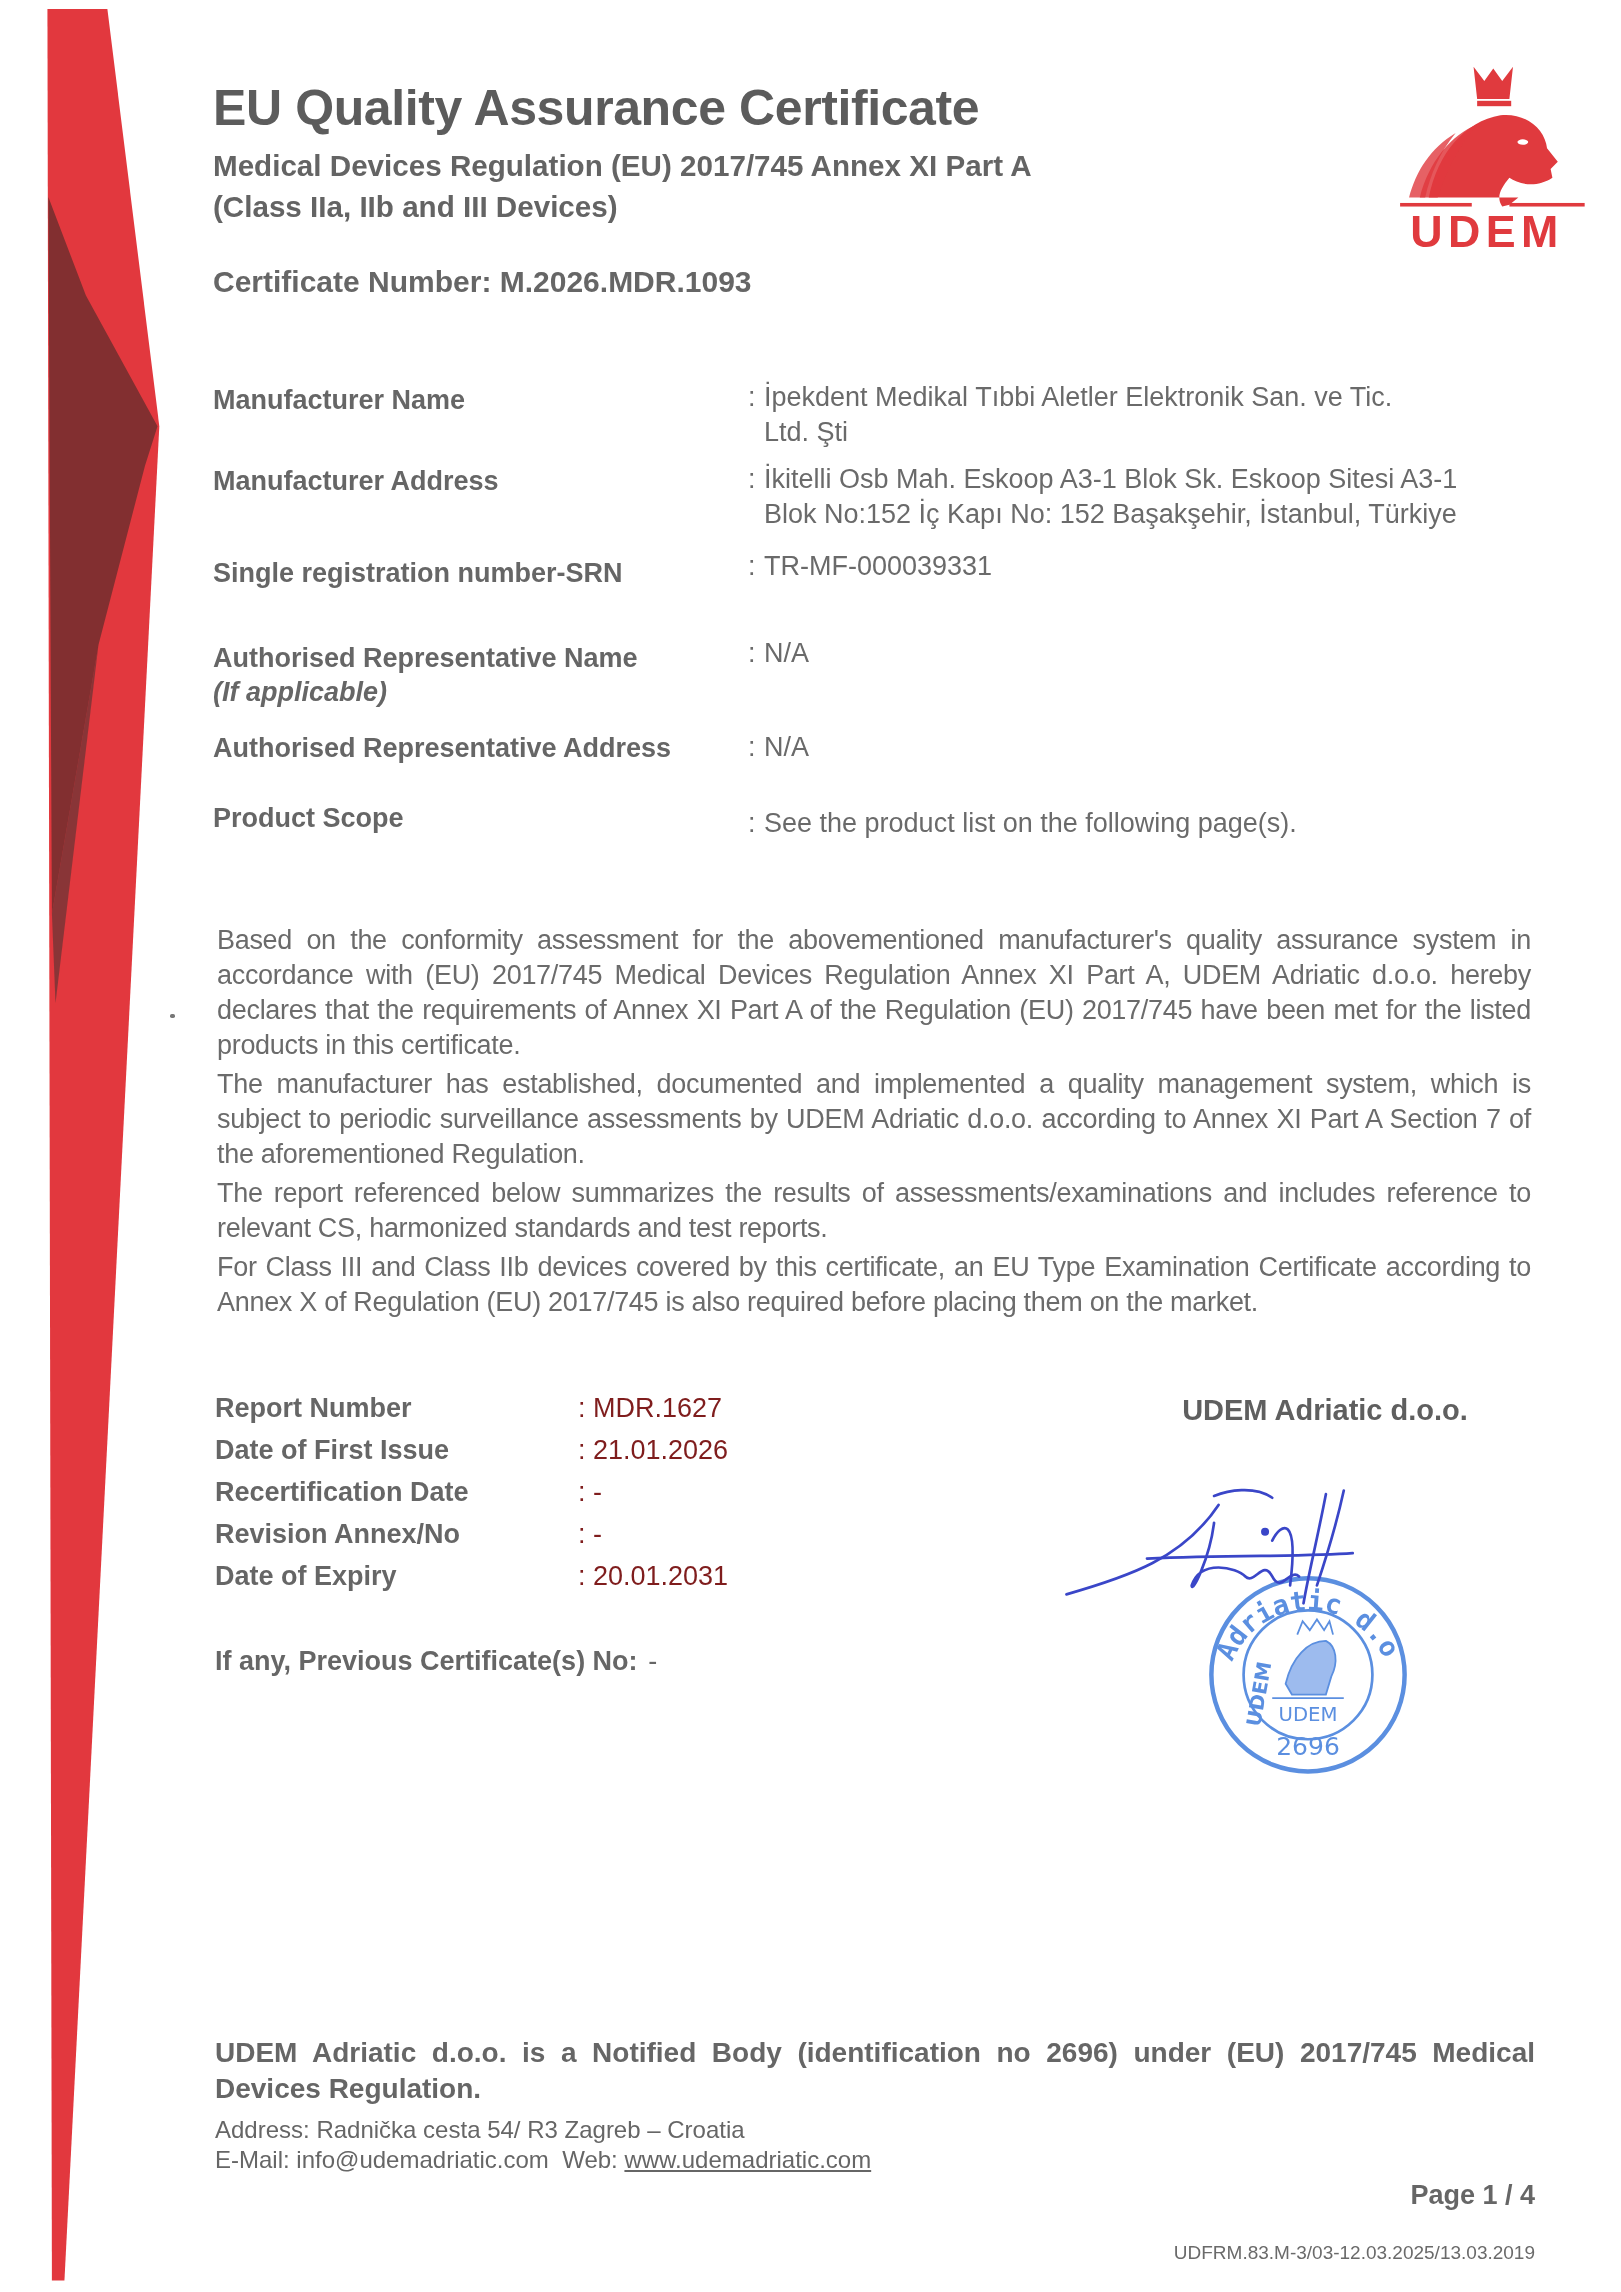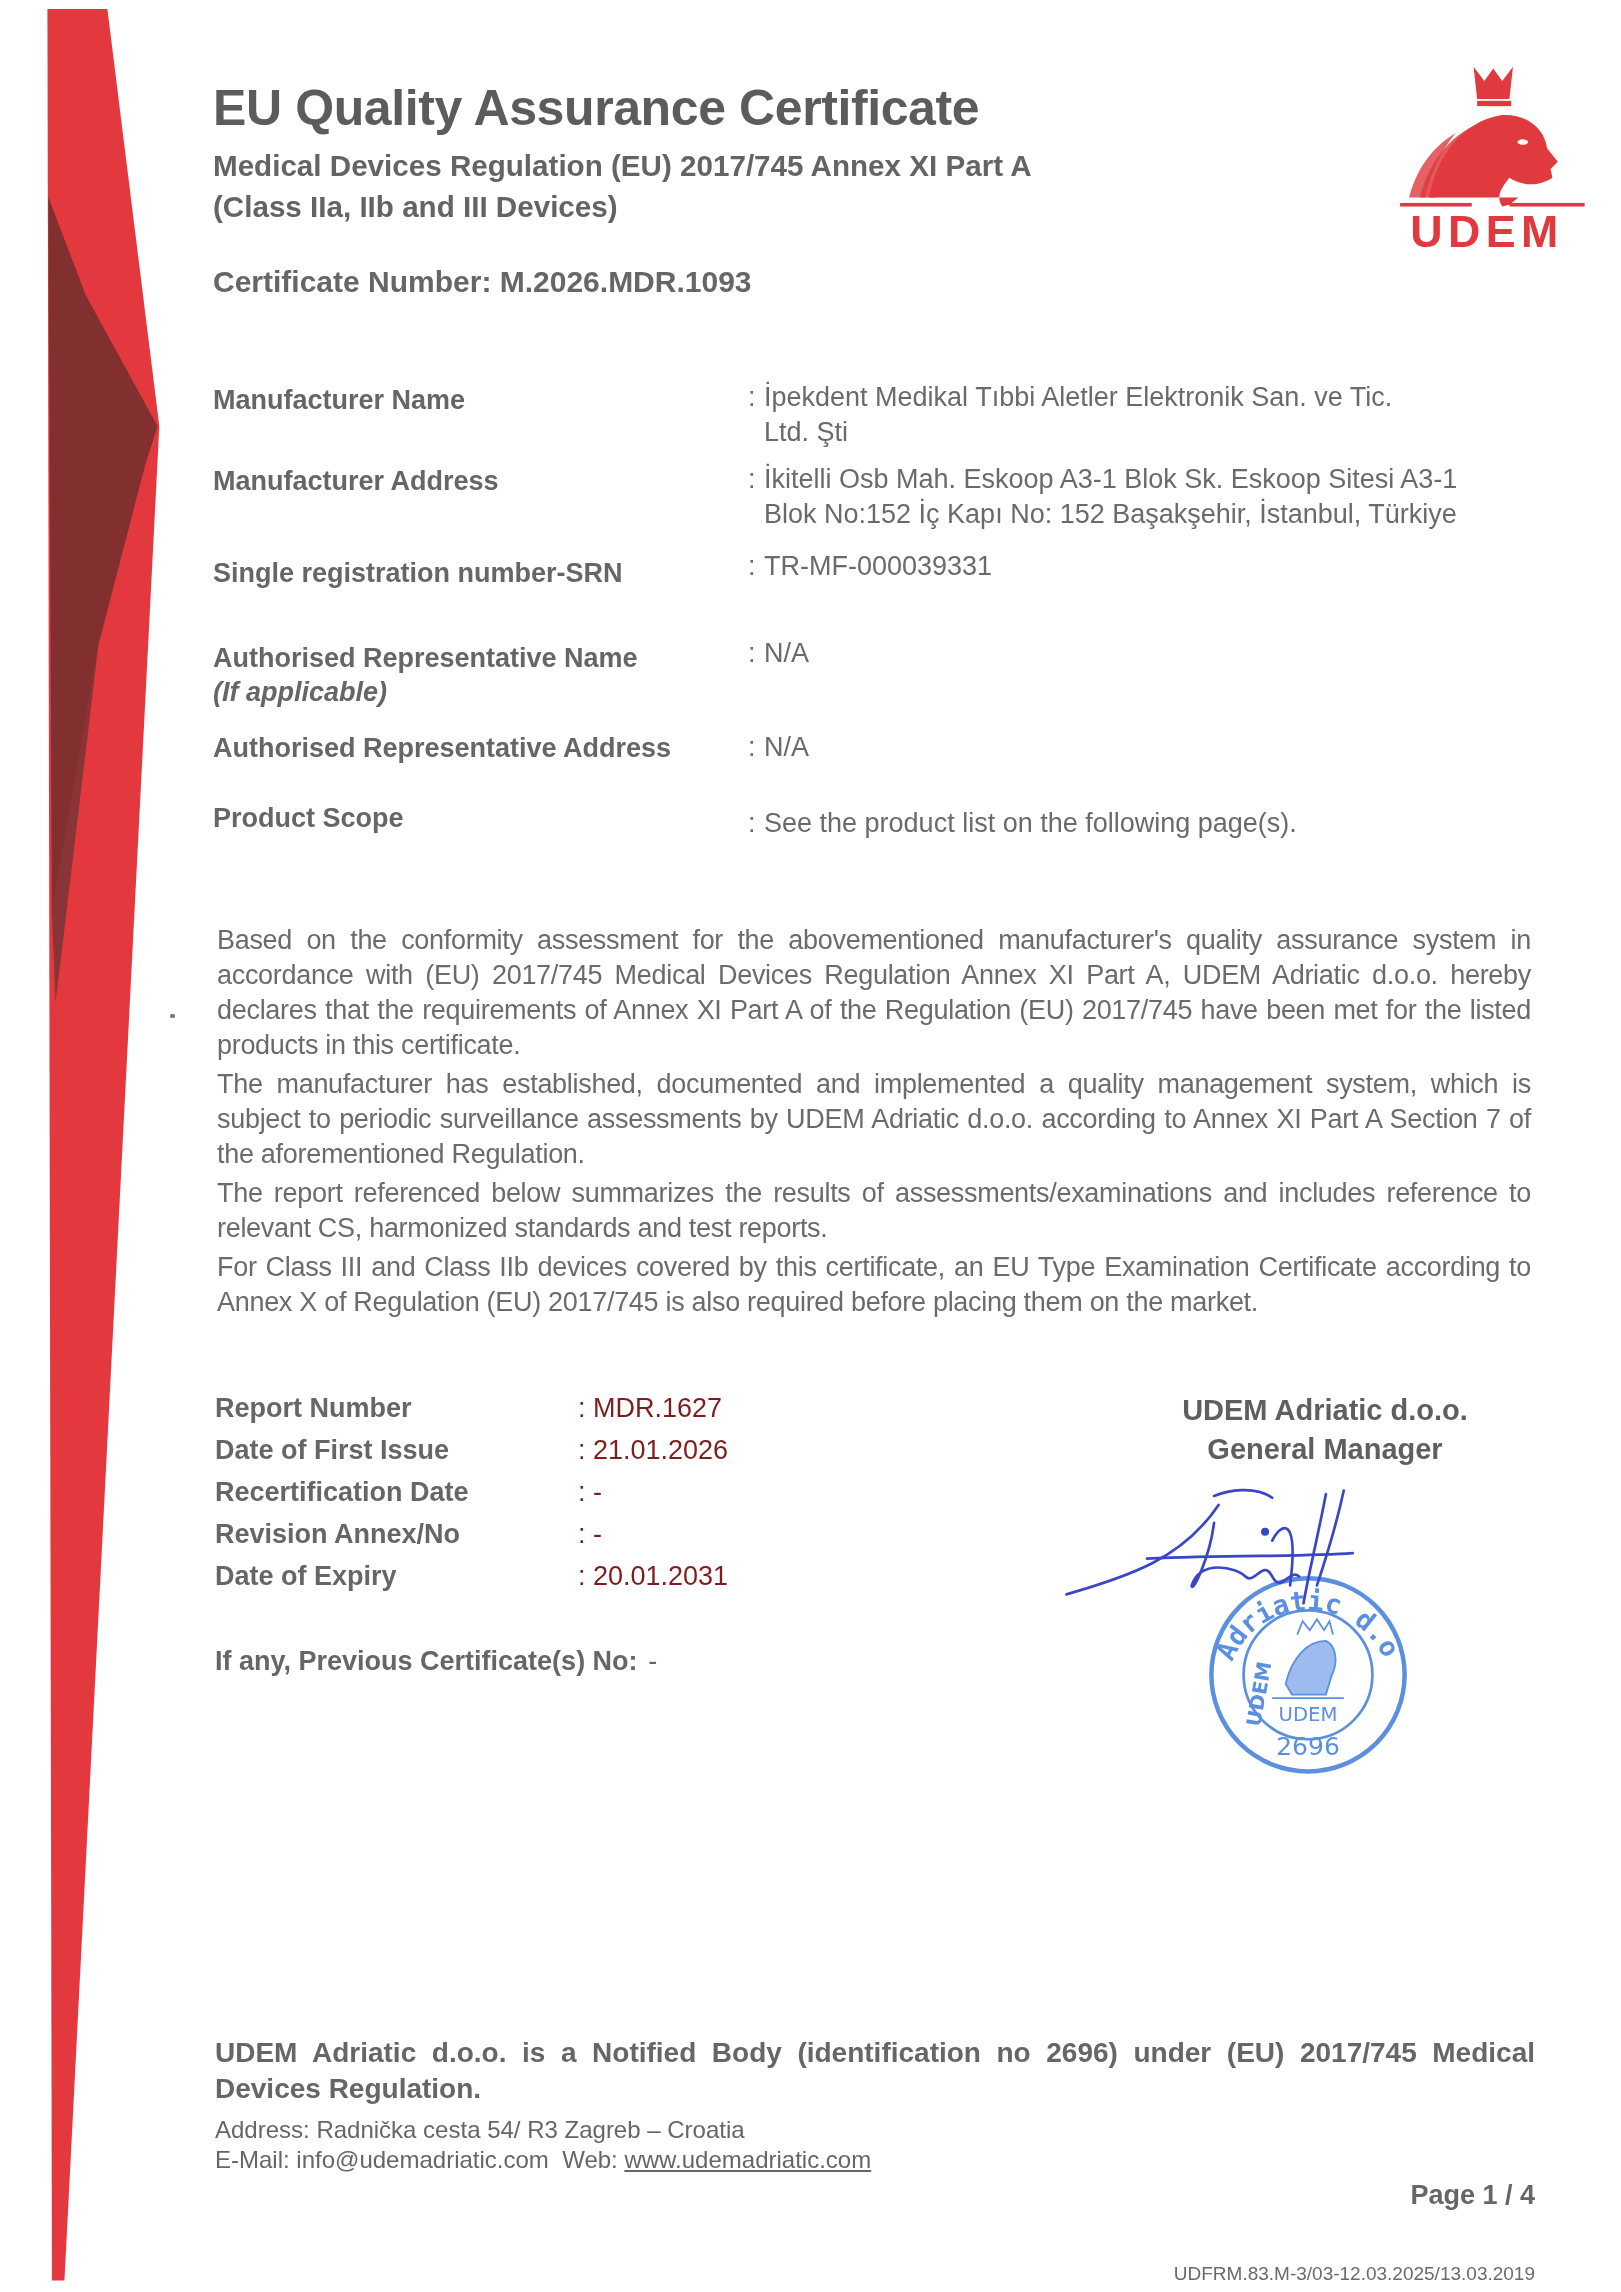--- a/index.html
+++ b/index.html
@@ -32,21 +32,21 @@
   .prev .v { font-weight: normal; margin-left: 10.7px; }
 
   .gm { left: 1128px; top: 1391px; width: 394px; text-align: center; font-size: 29px; font-weight: bold; color: #5f5f5f; line-height: 39px; }
   .sig { left: 1057px; top: 1487px; width: 502px; height: 331px; }
 
   .nb { left: 215px; top: 2035px; width: 1320px; font-size: 28px; font-weight: bold; color: #666; line-height: 36px; text-align: justify; }
   .addr { left: 215px; top: 2115px; font-size: 24px; color: #666; line-height: 30px; }
   .addr b { font-weight: normal; }
   .addr a { color: #666; text-decoration: underline; }
   .page { right: 86px; top: 2180px; font-size: 27px; font-weight: bold; color: #666; }
-  .form { right: 86px; top: 2242px; font-size: 19px; color: #6a6a6a; margin-top: 21px; }
+  .form { right: 86px; top: 2242px; font-size: 19px; color: #6a6a6a; }
   .dot { width: 5.4px; height: 3.6px; background: #777; border-radius: 1.8px; }
 </style>
 </head>
 <body>
 
 <svg id="side-band" viewBox="0 0 200 2560" preserveAspectRatio="none">
   <polygon points="53,10 120,10 178,476 72,2546 58,2546" fill="#e2383e"></polygon>
   <polygon points="54,220 96,330 176,476 162,520 110,720 58,1020" fill="#7a2f2f" opacity="0.92"></polygon>
   <polygon points="58,1020 110,720 62,1120" fill="#4e3434" opacity="0.6"></polygon>
 </svg>
@@ -127,21 +127,20 @@
 <div class="rep-value" style="top:1519px">: -</div>
 <div class="rep-label" style="top:1561px">Date of Expiry</div>
 <div class="rep-value" style="top:1561px">: 20.01.2031</div>
 
 <div class="abs prev">
   <span>If any, Previous Certificate(s) No:</span><span class="v">-</span>
 </div>
 
 <div class="abs gm">
   <div>UDEM Adriatic d.o.o.</div>
-  <div>General Manager</div>
 </div>
 
 <div class="abs sig">
   <svg width="502" height="331" viewBox="0 0 560 370">
     <g fill="none" stroke="#5b8fe0">
       <circle cx="280" cy="210" r="108" stroke-width="5"></circle>
       <circle cx="280" cy="210" r="72" stroke-width="3"></circle>
       <defs>
         <path id="arcTop" d="M190,215 A92,92 0 0,1 368,200"></path>
         <path id="arcBottom" d="M215,280 A92,92 0 0,0 345,280"></path>

